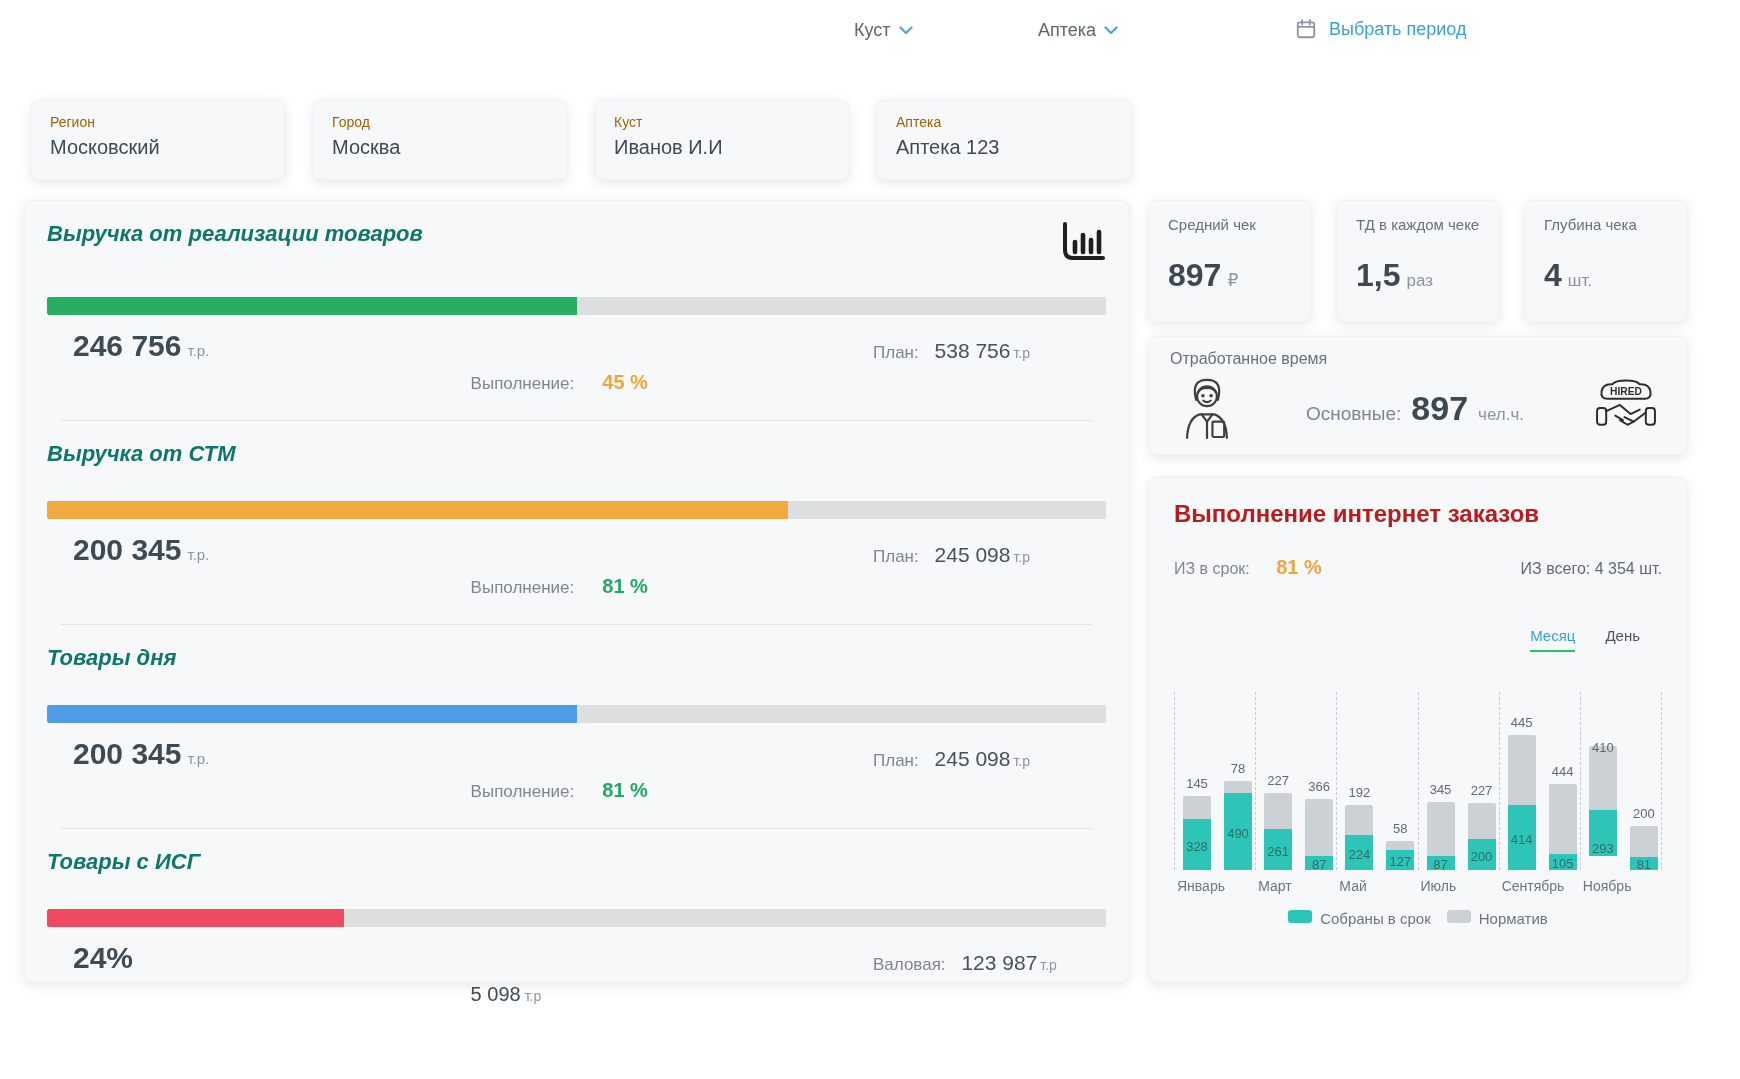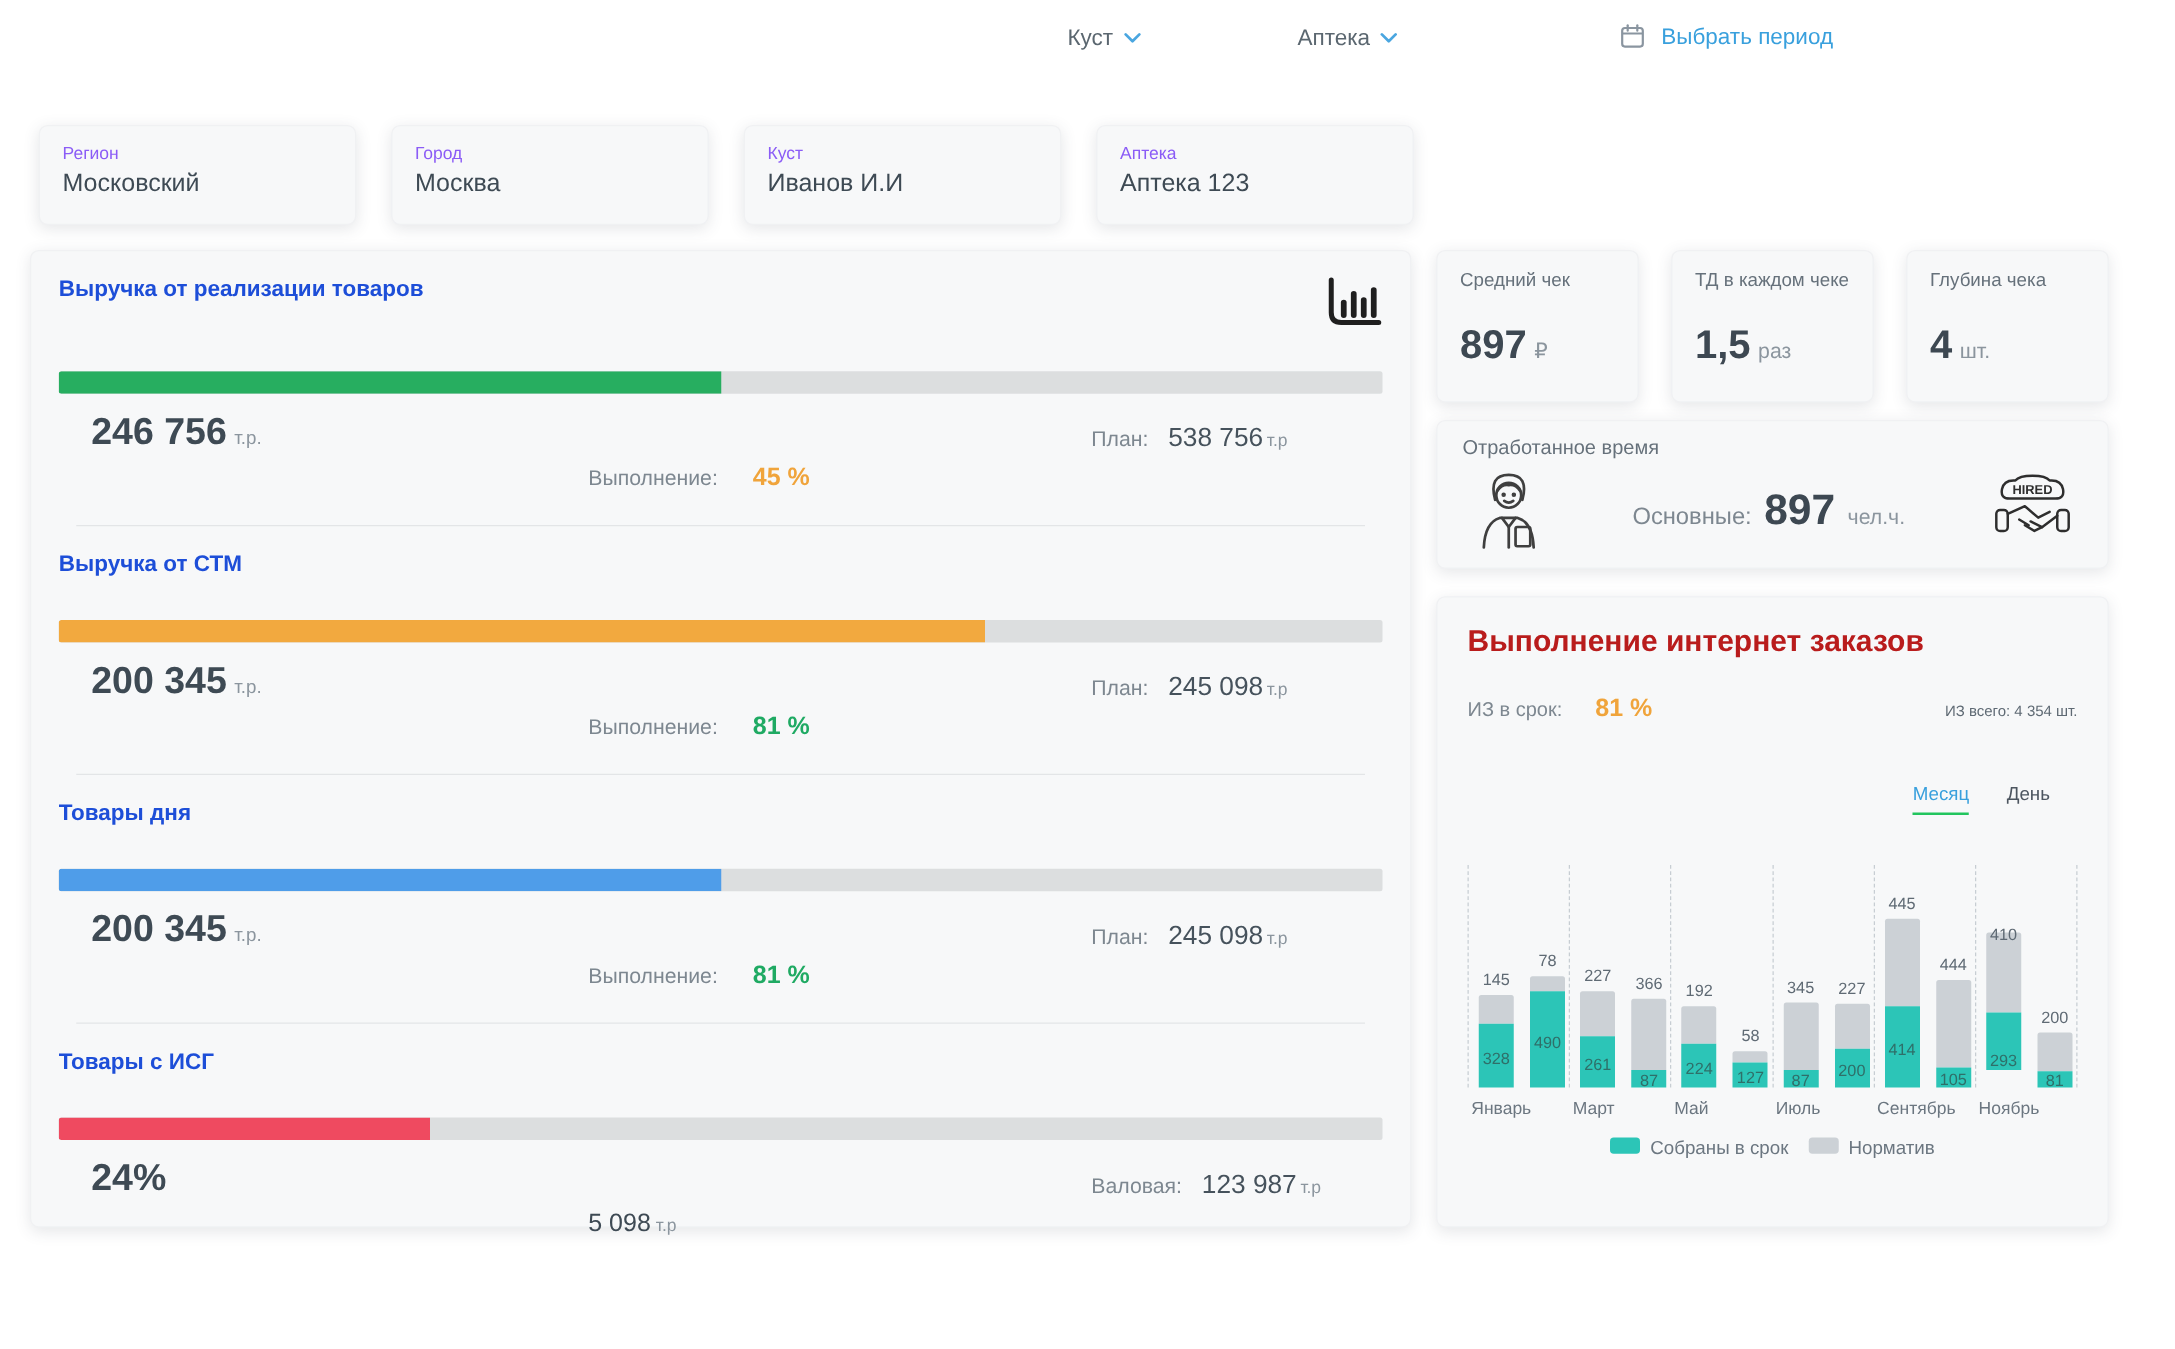--- a/index.html
+++ b/index.html
@@ -13,28 +13,28 @@
   .period-btn { position:absolute; top:18px; left:1295px; display:flex; align-items:center; gap:12px;
     font-size:18px; color:#39a0dd; cursor:pointer; }
 
   
   .card { background:#f7f8f9; border-radius:7px; box-shadow:0 3px 12px rgba(60,70,85,.13);
     border:1px solid #f0f1f3; }
 
   
   .filters { position:absolute; left:31px; top:100px; width:1100px; display:flex; gap:28px; }
   .filter-card { width:254px; height:80px; padding:13px 18px; }
-  .filter-label { font-size:14px; color:#8b5cf6; }
+  .filter-label { font-size:14px; color:#a16207; }
   .filter-value { font-size:20px; color:#3e4a54; margin-top:6px; }
 
   
   .main-panel { position:absolute; left:24px; top:200px; width:1105px; height:782px;
     padding:20px 22px 10px 22px; }
   .panel-head { display:flex; justify-content:space-between; align-items:flex-start; }
-  .sec-title { font-size:18px; font-weight:bold; color:#1d4ed8; }
+  .sec-title { font-size:22px; font-weight:bold; color:#0f766e;font-style:italic; }
   .chart-btn { width:46px; height:42px; cursor:pointer; }
   .bar-track { height:18px; background:#dcdedf; border-radius:2px; margin-top:34px; overflow:hidden; }
   .bar-fill { height:100%; border-radius:2px 0 0 2px; }
   .sec-row { display:grid; grid-template-columns:40% 38% 22%; margin-top:14px; align-items:start; }
   .big-val { font-size:30px; font-weight:bold; color:#3e4a54; padding-left:26px; }
   .big-suf { font-size:15px; font-weight:normal; color:#8b959e; margin-left:6px; }
   .mid-cell { font-size:17px; color:#7d8790; padding-top:8px;margin-top:34px; }
   .mid-val { font-size:20px; font-weight:bold; margin-left:28px; }
   .mid-val.plain { font-weight:normal; font-size:20px; margin-left:0; }
   .mid-suf { font-size:14px; color:#8b959e; margin-left:4px; }
@@ -58,21 +58,21 @@
   .worked-center { font-size:19px; color:#7d8790; display:flex; align-items:baseline; gap:10px; }
   .worked-val { font-size:34px; font-weight:bold; color:#3d4852; }
   .worked-unit { font-size:17px; color:#8b959e; }
 
   
   .orders-panel { position:absolute; left:1149px; top:477px; width:538px; height:505px; padding:22px 24px; }
   .orders-title { font-size:24px; font-weight:bold; color:#b91c1c; }
   .orders-stats { display:flex; justify-content:space-between; align-items:baseline; margin-top:28px; }
   .intime { font-size:16px; color:#7d8790; }
   .intime-val { font-size:20px; font-weight:bold; color:#f0a43b; margin-left:22px; }
-  .orders-total { font-size:12px; color:#5f6a74; }
+  .orders-total { font-size:16px; color:#5f6a74; }
   .tabs { display:flex; justify-content:flex-end; gap:30px; margin-top:48px; padding-right:22px; }
   .tab { font-size:15px; color:#4d5660; padding-bottom:6px; cursor:pointer; }
   .tab.active { color:#39a0dd; border-bottom:2px solid #22c55e; }
 
   .chart-area { position:relative; margin-top:40px; height:178px; display:flex;
     border-right:1px dashed #c7cdd3; }
   .chart-group { position:relative; flex:1; border-left:1px dashed #c7cdd3; }
   .cbar { position:absolute; bottom:0; width:28px; }
   .cbar .seg-norm { width:100%; background:#ccd1d6; border-radius:2px 2px 0 0; }
   .cbar .seg-teal { width:100%; }

